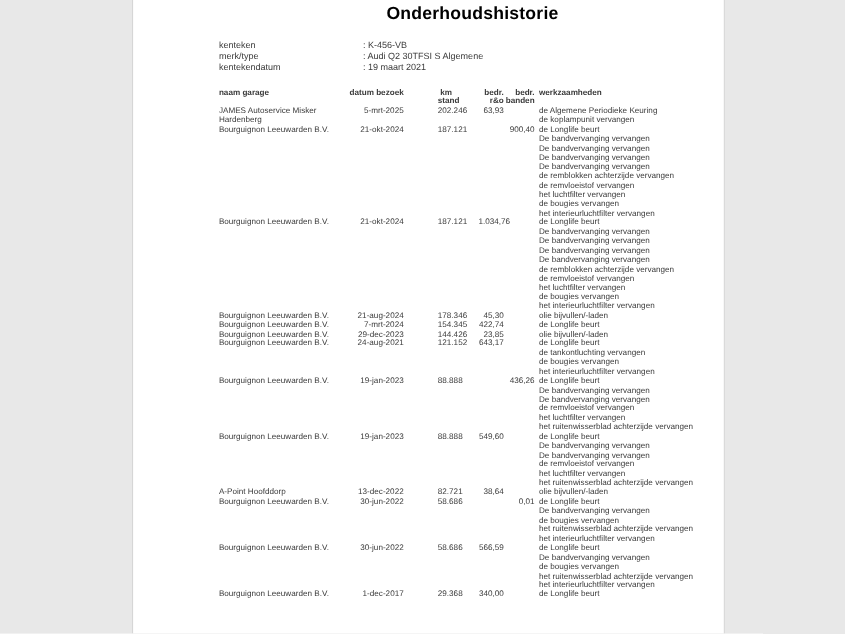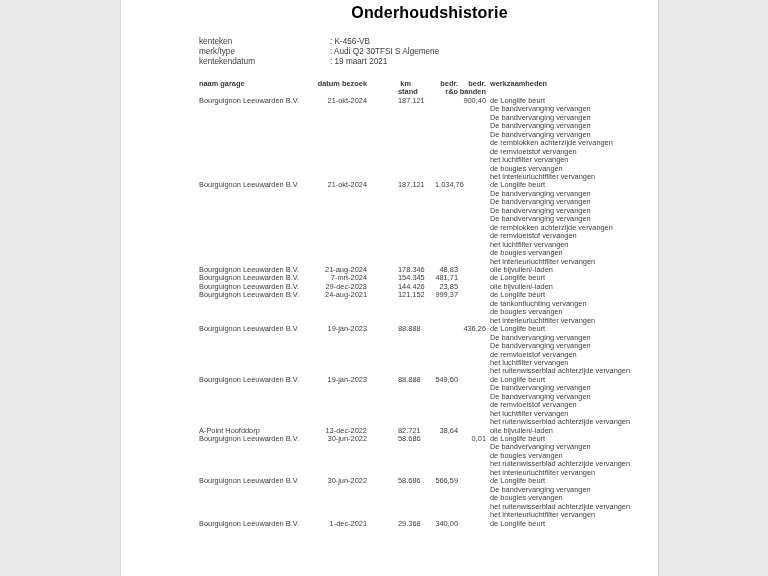--- a/index.html
+++ b/index.html
@@ -64,20 +64,31 @@
     <div class="mtable">
       <div class="trow thead">
         <div class="c c-naam">naam garage</div>
         <div class="c c-datum">datum bezoek</div>
         <div class="c c-km">km stand</div>
         <div class="c c-ro">bedr. r&amp;o</div>
         <div class="c c-banden">bedr. banden</div>
         <div class="c c-werk">werkzaamheden</div>
       </div>
       <div id="rows">
+  <div class="trow">
+    <div class="c c-naam">JAMES Autoservice Misker Hardenberg</div>
+    <div class="c c-datum">5-mrt-2025</div>
+    <div class="c c-km">202.246</div>
+    <div class="c c-ro">63,93</div>
+    <div class="c c-banden"></div>
+    <div class="c c-werk">
+              <div class="werk-line">de Algemene Periodieke Keuring</div>
+              <div class="werk-line">de koplampunit vervangen</div>
+            </div>
+  </div>
 
   <div class="trow">
     <div class="c c-naam">Bourguignon Leeuwarden B.V.</div>
     <div class="c c-datum">21-okt-2024</div>
     <div class="c c-km">187.121</div>
     <div class="c c-ro"></div>
     <div class="c c-banden">900,40</div>
     <div class="c c-werk">
               <div class="werk-line">de Longlife beurt</div>
               <div class="werk-line">De bandvervanging vervangen</div>
@@ -109,32 +120,32 @@
               <div class="werk-line">het luchtfilter vervangen</div>
               <div class="werk-line">de bougies vervangen</div>
               <div class="werk-line">het interieurluchtfilter vervangen</div>
             </div>
   </div>
 
   <div class="trow">
     <div class="c c-naam">Bourguignon Leeuwarden B.V.</div>
     <div class="c c-datum">21-aug-2024</div>
     <div class="c c-km">178.346</div>
-    <div class="c c-ro">48,83</div>
+    <div class="c c-ro">45,30</div>
     <div class="c c-banden"></div>
     <div class="c c-werk">
               <div class="werk-line">olie bijvullen/-laden</div>
             </div>
   </div>
 
   <div class="trow">
     <div class="c c-naam">Bourguignon Leeuwarden B.V.</div>
     <div class="c c-datum">7-mrt-2024</div>
     <div class="c c-km">154.345</div>
-    <div class="c c-ro">481,71</div>
+    <div class="c c-ro">422,74</div>
     <div class="c c-banden"></div>
     <div class="c c-werk">
               <div class="werk-line">de Longlife beurt</div>
             </div>
   </div>
 
   <div class="trow">
     <div class="c c-naam">Bourguignon Leeuwarden B.V.</div>
     <div class="c c-datum">29-dec-2023</div>
     <div class="c c-km">144.426</div>
@@ -142,21 +153,21 @@
     <div class="c c-banden"></div>
     <div class="c c-werk">
               <div class="werk-line">olie bijvullen/-laden</div>
             </div>
   </div>
 
   <div class="trow">
     <div class="c c-naam">Bourguignon Leeuwarden B.V.</div>
     <div class="c c-datum">24-aug-2021</div>
     <div class="c c-km">121.152</div>
-    <div class="c c-ro">999,37</div>
+    <div class="c c-ro">643,17</div>
     <div class="c c-banden"></div>
     <div class="c c-werk">
               <div class="werk-line">de Longlife beurt</div>
               <div class="werk-line">de tankontluchting vervangen</div>
               <div class="werk-line">de bougies vervangen</div>
               <div class="werk-line">het interieurluchtfilter vervangen</div>
             </div>
   </div>
 
   <div class="trow">
@@ -227,21 +238,21 @@
               <div class="werk-line">de Longlife beurt</div>
               <div class="werk-line">De bandvervanging vervangen</div>
               <div class="werk-line">de bougies vervangen</div>
               <div class="werk-line">het ruitenwisserblad achterzijde vervangen</div>
               <div class="werk-line">het interieurluchtfilter vervangen</div>
             </div>
   </div>
 
   <div class="trow">
     <div class="c c-naam">Bourguignon Leeuwarden B.V.</div>
-    <div class="c c-datum">1-dec-2021</div>
+    <div class="c c-datum">1-dec-2017</div>
     <div class="c c-km">29.368</div>
     <div class="c c-ro">340,00</div>
     <div class="c c-banden"></div>
     <div class="c c-werk">
               <div class="werk-line">de Longlife beurt</div>
             </div>
   </div>
 </div>
     </div>
 

